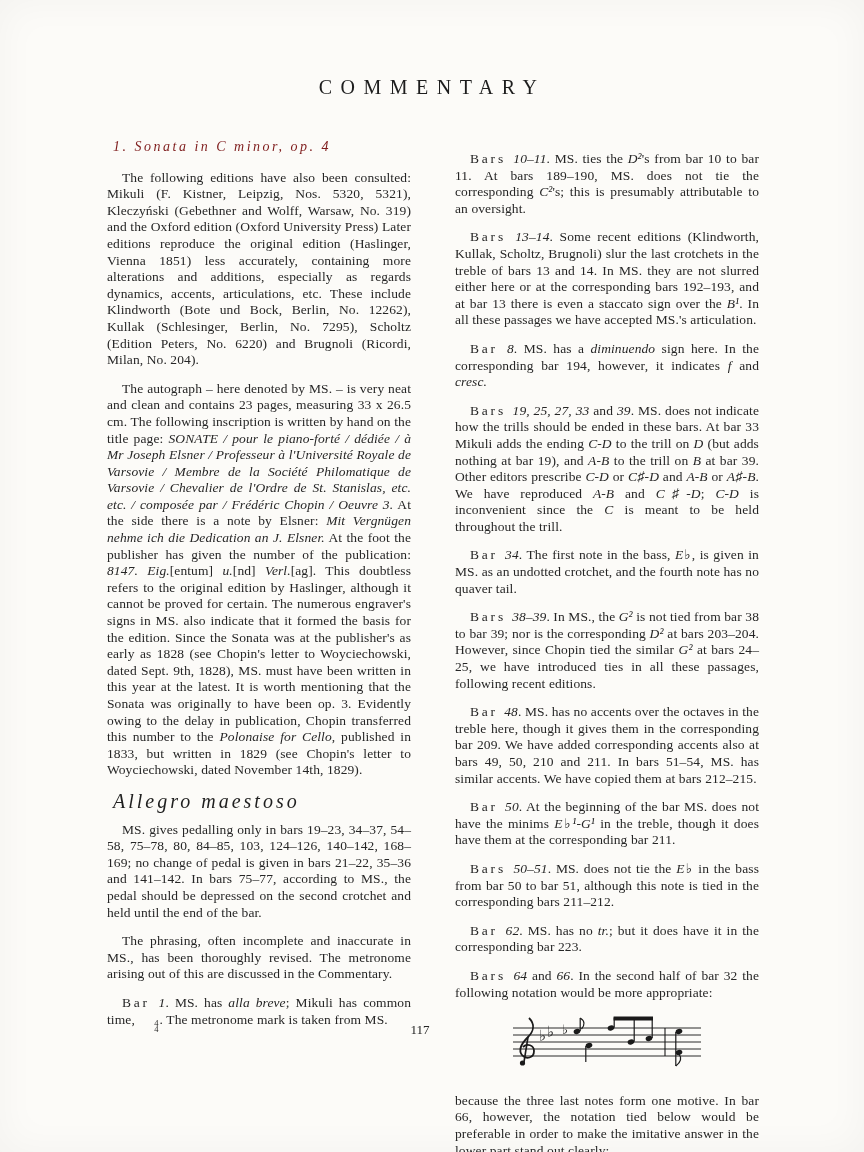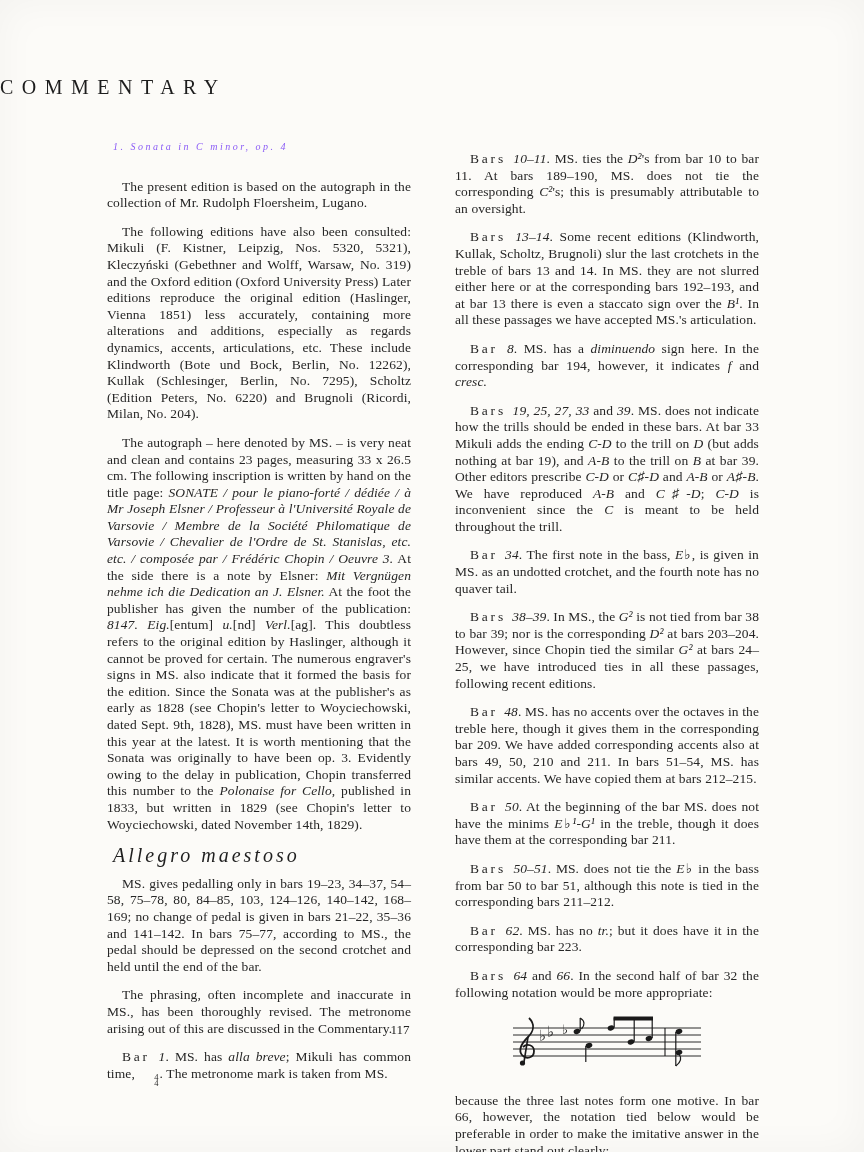--- a/index.html
+++ b/index.html
@@ -8,63 +8,62 @@
     width:864px;height:1152px;
     margin:0 auto;
     background:#fcfbf8;
     box-shadow:inset 0 0 40px rgba(0,0,0,0.04);
     font-family:"Liberation Serif","DejaVu Serif",serif;
     color:#262626;
     overflow:hidden;
   }
   .title{
     position:absolute;top:76px;left:0;right:0;
-    margin:0;text-align:left;
+    margin:0;text-align:center;
     font-size:20px;font-weight:normal;
     letter-spacing:8.5px;
     color:#1d1d1d;
   }
   .columns{
     position:absolute;top:139px;left:95px;
     width:676px;
     display:flex;gap:20px;
   }
   .col{width:328px;font-size:13.5px;line-height:16.6px;letter-spacing:0.1px;}
   .para{margin:12px;text-align:justify;text-indent:15px;}
   .para.flush{text-indent:0;}
   .sec-heading{
-    font-style:italic;font-size:10px;letter-spacing:2.5px;
-    padding-left:18px;margin:0 0 23px 0;color:#8b5cf6;
+    font-style:italic;font-size:14px;letter-spacing:2.5px;
+    padding-left:18px;margin:0 0 14px 0;color:#7f1d1d;
   }
   .sub-heading{
     font-style:italic;font-size:20px;letter-spacing:3px;
     padding-left:18px;margin:14px 0 9px 0;color:#1f1f1f;
   }
   .it{font-style:italic;}
   .lsp{letter-spacing:2.8px;}
   .stack{
     display:inline-flex;flex-direction:column;align-items:center;
     font-size:8.5px;line-height:5.8px;vertical-align:-2.5px;
     letter-spacing:0;padding:0 1px;
   }
   .music-wrap{text-align:center;margin:13px 0 10px 0;}
   .pagenum{
-    position:absolute;top:1022px;left:62px;width:676px;
+    position:absolute;top:1022px;left:82px;width:676px;
     text-align:center;font-size:13px;color:#242424;
   }
 </style>
 </head>
 <body>
 
 <div class="page">
   <h1 class="title">COMMENTARY</h1>
   <div class="columns">
     <div class="col">
         <div class="sec-heading"><span class="it">1. Sonata in C minor, op. 4</span></div>
-        <p class="para"><span>The present edition is based on the autograph in the collection of Mr. Rudolph Floersheim, Lugano.</span></p>
         <p class="para"><span>The following editions have also been consulted: Mikuli (F. Kistner, Leipzig, Nos. 5320, 5321), Kleczyński (Gebethner and Wolff, Warsaw, No. 319) and the Oxford edition (Oxford University Press)  Later editions reproduce the original edition (Haslinger, Vienna 1851) less accurately, containing more alterations and additions, especially as regards dynamics, accents, articulations, etc. These include Klindworth (Bote und Bock, Berlin, No. 12262), Kullak (Schlesinger, Berlin, No. 7295), Scholtz (Edition Peters, No. 6220) and Brugnoli (Ricordi, Milan, No. 204).</span></p>
         <p class="para"><span>The autograph – here denoted by MS. – is very neat and clean and contains 23 pages, measuring 33 x 26.5 cm. The following inscription is written by hand on the title page: </span><span class="it">SONATE / pour le piano-forté / dédiée / à Mr Joseph Elsner / Professeur à l'Université Royale de Varsovie / Membre de la Société Philomatique de Varsovie / Chevalier de l'Ordre de St. Stanislas, etc. etc. / composée par / Frédéric Chopin / Oeuvre 3.</span><span> At the side there is a note by Elsner: </span><span class="it">Mit Vergnügen nehme ich die Dedication an J. Elsner.</span><span> At the foot the publisher has given the number of the publication: </span><span class="it">8147. Eig.</span><span>[entum] </span><span class="it">u.</span><span>[nd] </span><span class="it">Verl.</span><span>[ag]. This doubtless refers to the original edition by Haslinger, although it cannot be proved for certain. The numerous engraver's signs in MS. also indicate that it formed the basis for the edition. Since the Sonata was at the publisher's as early as 1828 (see Chopin's letter to Woyciechowski, dated Sept. 9th, 1828), MS. must have been written in this year at the latest. It is worth mentioning that the Sonata was originally to have been op. 3. Evidently owing to the delay in publication, Chopin transferred this number to the </span><span class="it">Polonaise for Cello</span><span>, published in 1833, but written in 1829 (see Chopin's letter to Woyciechowski, dated November 14th, 1829).</span></p>
         <div class="sub-heading"><span class="it">Allegro maestoso</span></div>
         <p class="para"><span>MS. gives pedalling only in bars 19–23, 34–37, 54–58, 75–78, 80, 84–85, 103, 124–126, 140–142, 168–169; no change of pedal is given in bars 21–22, 35–36 and 141–142. In bars 75–77, according to MS., the pedal should be depressed on the second crotchet and held until the end of the bar.</span></p>
         <p class="para"><span>The phrasing, often incomplete and inaccurate in MS., has been thoroughly revised. The metronome arising out of this are discussed in the Commentary.</span></p>
         <p class="para"><span class="lsp">Bar </span><span class="it">1</span><span>. MS. has </span><span class="it">alla breve</span><span>; Mikuli has common time, </span><span class="stack">
             <span>4</span>
             <span>4</span>
           </span><span>. The metronome mark is taken from MS.</span></p>
       </div>

